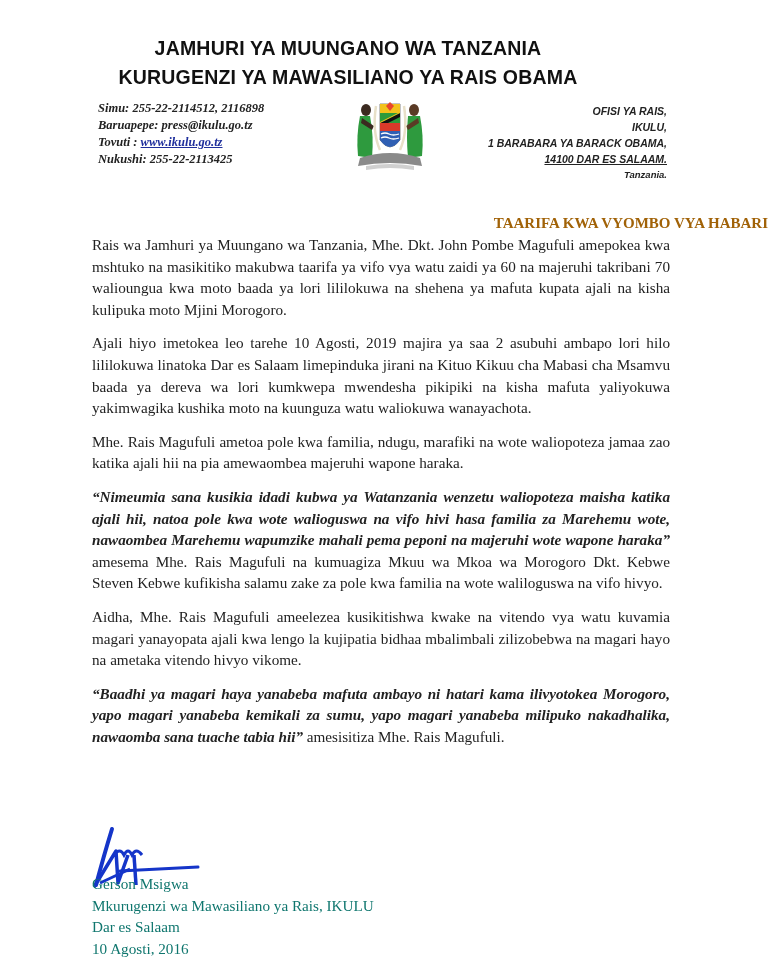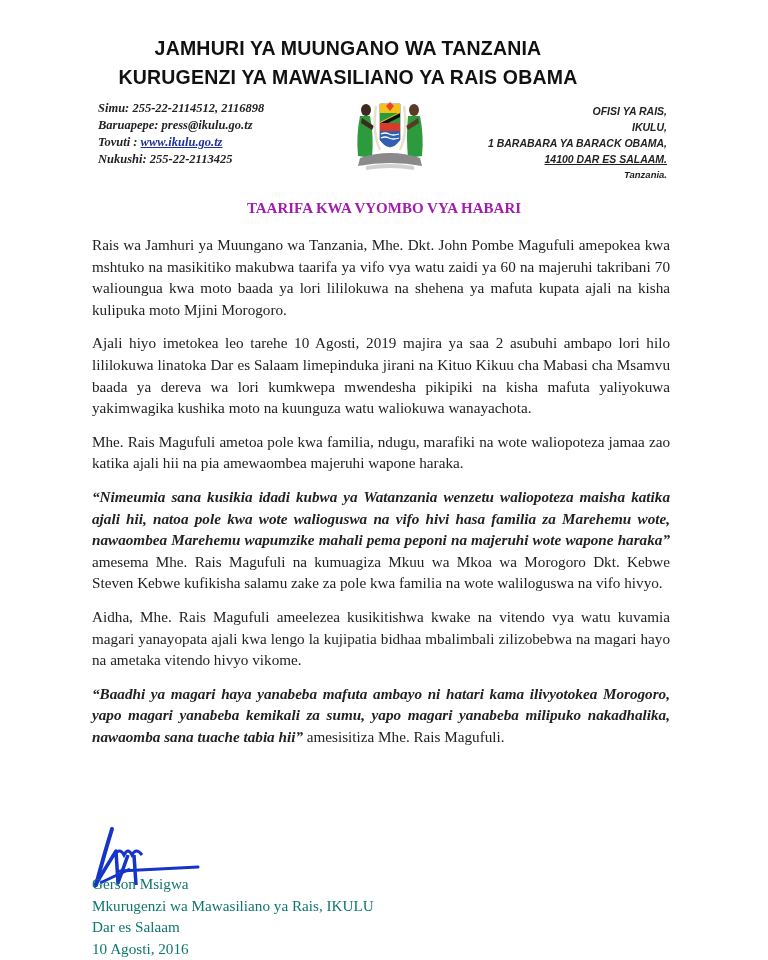--- a/index.html
+++ b/index.html
@@ -26,22 +26,22 @@
     position:absolute; right:101px; top:103px; text-align:right;
     font-family:"Liberation Sans", sans-serif; font-style:italic; font-weight:bold;
     font-size:10.5px; line-height:16px; color:#222;
   }
   .contact-right .ul { text-decoration:underline; }
   .contact-right .small { font-size:9.5px; }
 
   .emblem { position:absolute; left:352px; top:96px; width:76px; height:78px; }
 
   .heading {
-    position:absolute; left:0; width:768px; top:200px; text-align:center;
-    font-family:"Liberation Serif", serif; font-weight:bold; font-size:15px; color:#a21caf;
+    position:absolute; left:0; width:768px; top:215px; text-align:right;
+    font-family:"Liberation Serif", serif; font-weight:bold; font-size:15px; color:#a16207;
   }
 
   .body {
     position:absolute; left:92px; width:586px; top:234px;
     font-family:"Liberation Serif", serif; font-size:15.2px; line-height:21.6px; color:#222;
     text-align:justify;
   }
   .body p { margin:0 8px 12px 0; }
   .body .quote { font-style:italic; font-weight:bold; }
 

